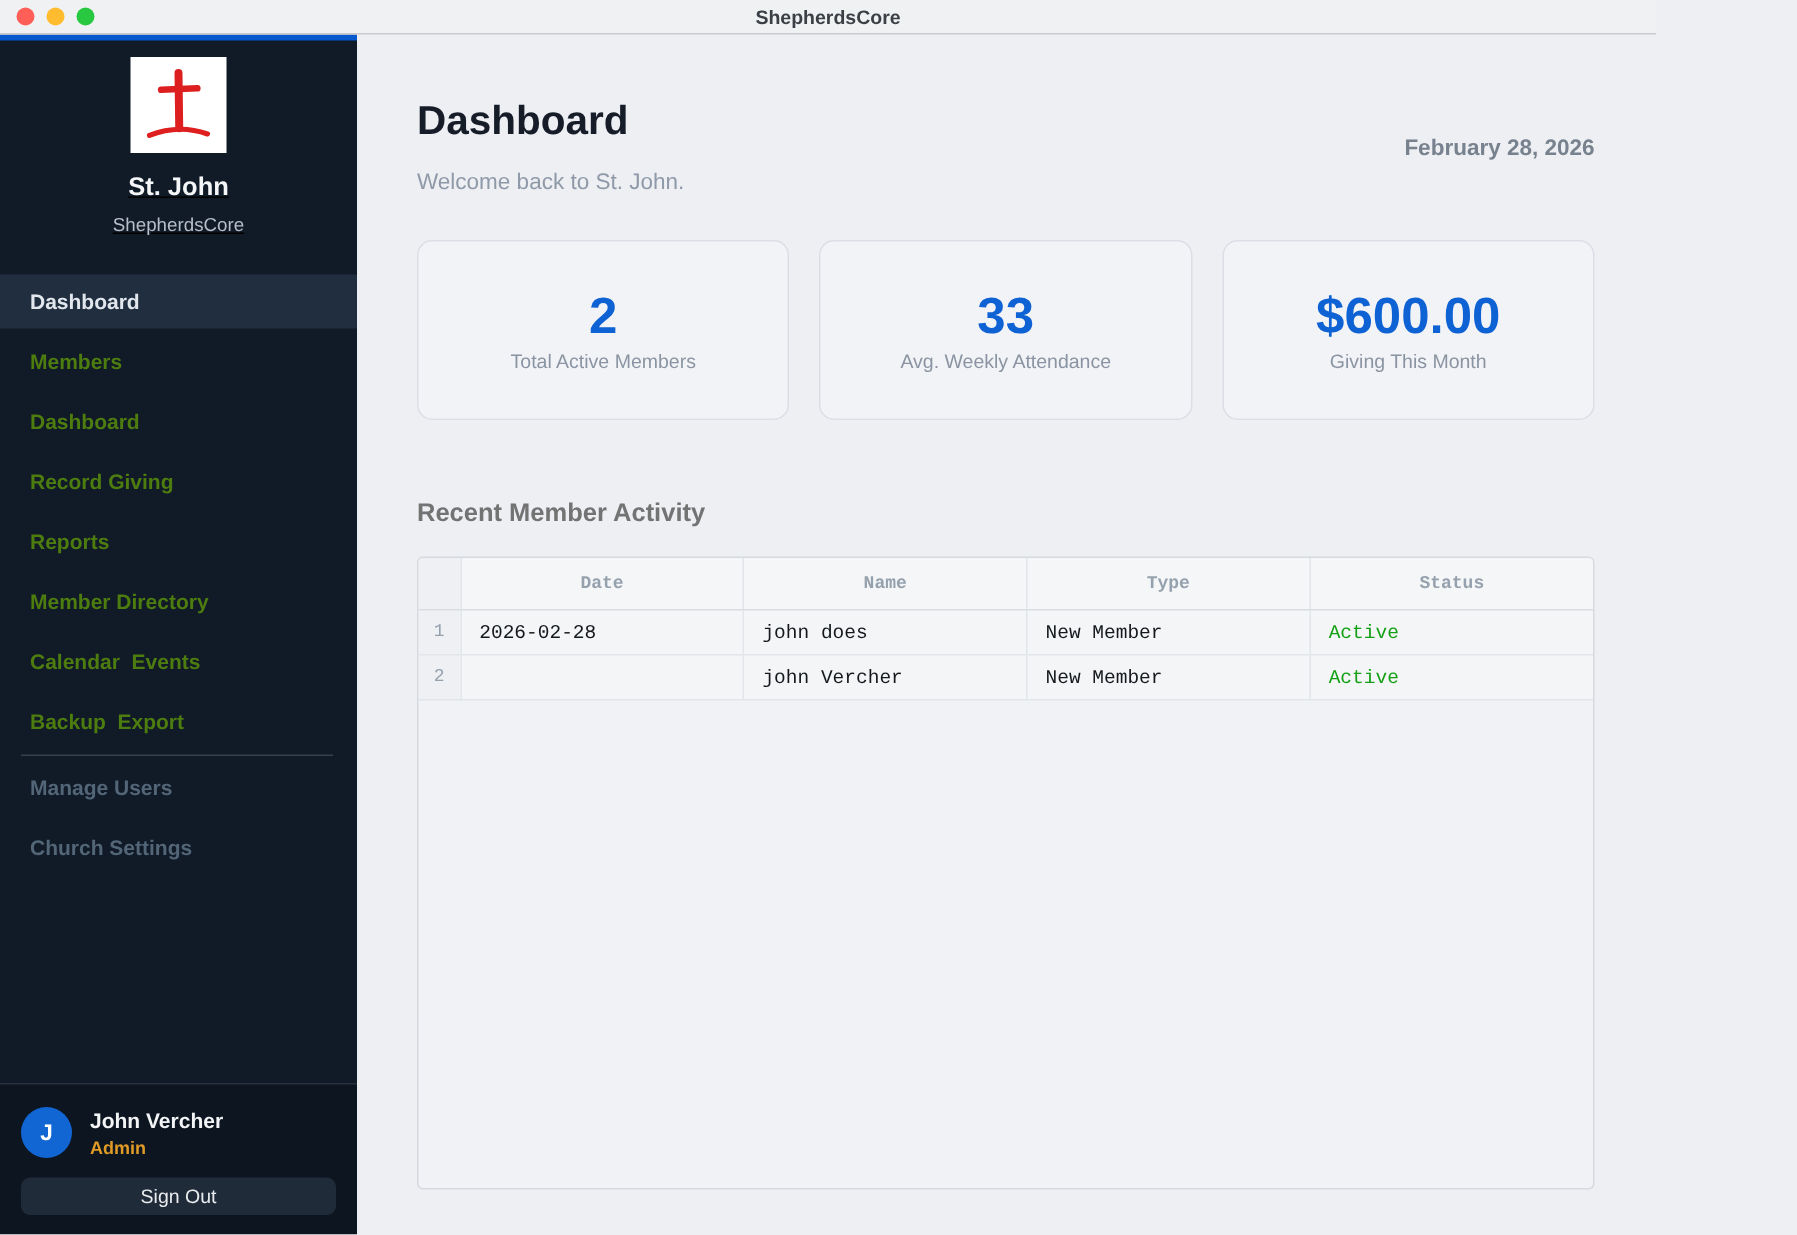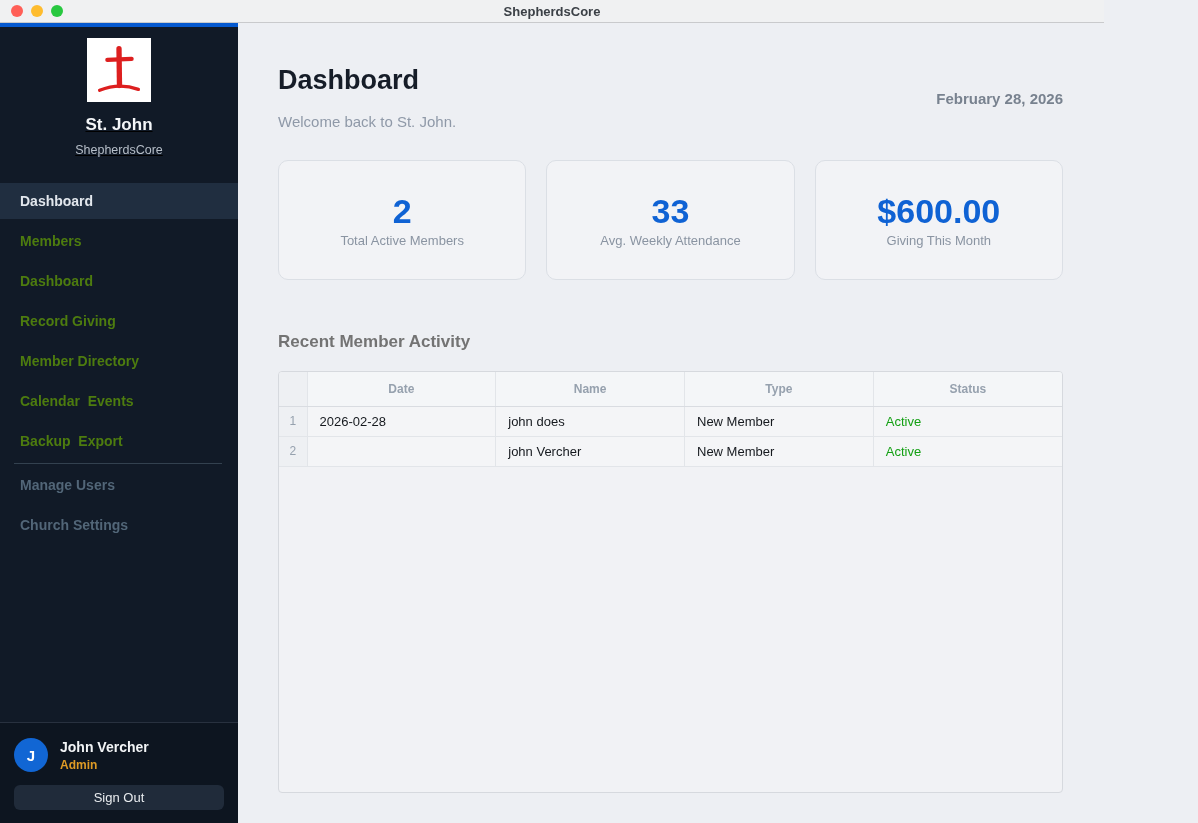--- a/index.html
+++ b/index.html
@@ -58,21 +58,21 @@
   .stat-card { flex:1; height:120px; background:#f2f3f6; border:1px solid #dbdfe5;
     border-radius:10px; display:flex; flex-direction:column;
     align-items:center; justify-content:center; }
   .stat-value { font-size:34px; font-weight:bold; color:#0f62d4; }
   .stat-label { margin-top:2px; font-size:13px; color:#8a94a2; }
 
   .section-title { margin-top:52px; font-size:17px; font-weight:bold; color:#737373; }
 
   .table-wrap { margin-top:19px; height:422px; background:#f1f2f5;
     border:1px solid #d6d9de; border-radius:4px; overflow:hidden; }
-  table { width:100%; border-collapse:collapse; table-layout:fixed; }
+  table { width:100%; border-collapse:collapse; table-layout:fixed;font-family:Liberation Mono, monospace; }
   col.gutter-col { width:28px; }
   th, td { border:1px solid #e2e5e9; }
   thead th { height:34px; background:#f4f6f8; font-size:12px; font-weight:bold;
     color:#96a1ae; text-align:center; border-bottom:1px solid #d9dce1; }
   thead th.corner { background:#eef0f3; }
   tbody th.gutter { background:#eef0f3; color:#96a1ae; font-size:12px; font-weight:normal; text-align:center; }
   tbody td { height:30px; background:#f4f5f7; font-size:13px; color:#15191e;
     padding-left:12px; text-align:left; }
   tbody td.status { font-weight:normal; }
   table tr > *:first-child { border-left:none; }
@@ -112,20 +112,23 @@
           <span class="nav-label">Dashboard</span>
         </div>
         <div class="nav-item">
           <span class="nav-label">Members</span>
         </div>
         <div class="nav-item">
           <span class="nav-label">Dashboard</span>
         </div>
         <div class="nav-item">
           <span class="nav-label">Record Giving</span>
+        </div>
+        <div class="nav-item">
+          <span class="nav-label">Reports</span>
         </div>
         <div class="nav-item">
           <span class="nav-label">Member Directory</span>
         </div>
         <div class="nav-item">
           <span class="nav-label">Calendar  Events</span>
         </div>
         <div class="nav-item">
           <span class="nav-label">Backup  Export</span>
         </div>

